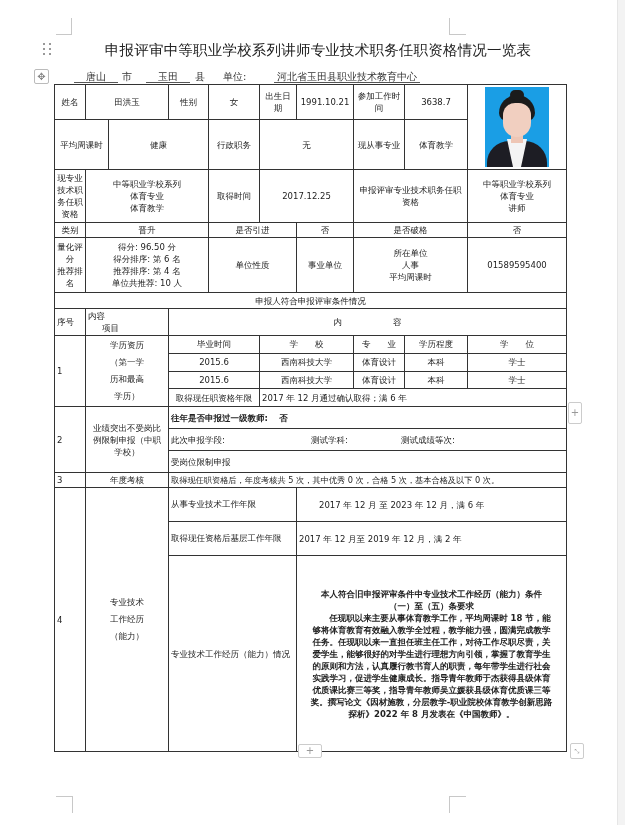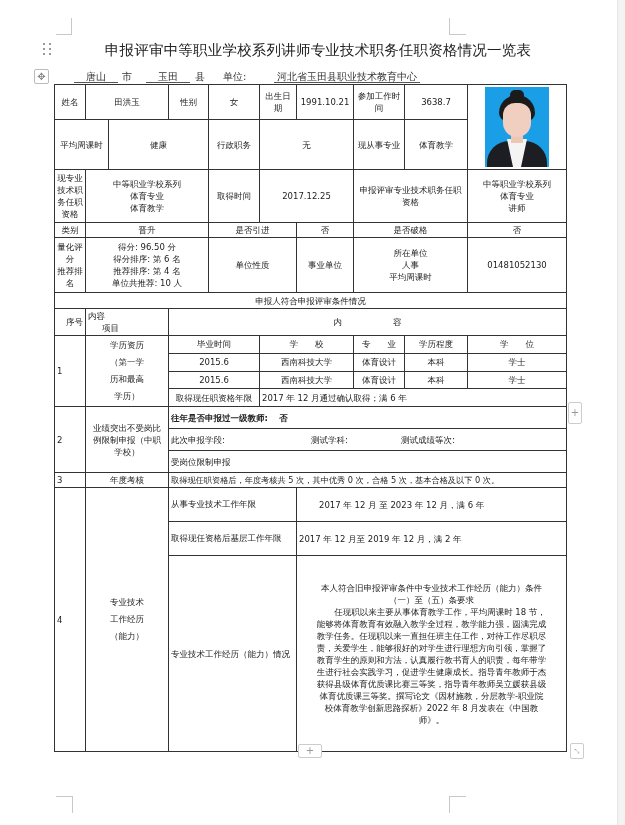--- a/index.html
+++ b/index.html
@@ -33,21 +33,21 @@
   .photo .bun { position:absolute; left:25px; top:3px; width:14px; height:10px; background:#1b1b1b; border-radius:7px; }
   .photo .face { position:absolute; left:18px; top:16px; width:28px; height:34px; background:#f1cfc0; border-radius:13px 13px 15px 15px; }
   .photo .neck { position:absolute; left:26px; top:46px; width:12px; height:10px; background:#eec6b5; }
   .photo .body { position:absolute; left:2px; top:54px; width:60px; height:30px; background:#1d1d24; border-radius:22px 22px 0 0; }
   .photo .shirt { position:absolute; left:22px; top:52px; width:20px; height:28px; background:#f4f4f4; clip-path: polygon(0 0,100% 0,70% 100%,30% 100%); }
 
   .plus-right { position:absolute; left:568px; top:402px; width:12px; height:20px; border:1px solid #ccc; border-radius:2px; font-size:10px; color:#999; text-align:center; line-height:20px; background:#fff; }
   .plus-bottom { position:absolute; left:298px; top:744px; width:22px; height:12px; border:1px solid #ccc; border-radius:2px; font-size:10px; color:#999; text-align:center; line-height:11px; background:#fff; }
   .resize-handle { position:absolute; left:570px; top:743px; width:12px; height:14px; border:1px solid #ccc; border-radius:2px; font-size:6px; color:#888; text-align:center; line-height:14px; background:#fff; }
   .scrollbar { position:absolute; left:617px; top:0; width:8px; height:825px; background:#f3f3f3; border-left:1px solid #e6e6e6; }
-  .para { text-align:left; line-height:16.5px; font-size:8.5px; padding:2px 19px !important; }
+  .para { text-align:left; line-height:16.5px; font-size:8.5px; padding:2px 13px !important;font-weight:bold; }
   .para p { margin:0; }
   .indent { text-indent:2em; }
 </style>
 </head>
 <body>
 
 <div class="scrollbar"></div>
 
 <div class="corner c-tl" style="left:56px;top:18px;border-right-width:1px;border-bottom-width:1px;"></div>
 <div class="corner" style="left:449px;top:18px;border-left-width:1px;border-bottom-width:1px;"></div>
@@ -158,29 +158,29 @@
       <div>推荐排序: 第 4 名</div>
       <div>单位共推荐: 10 人</div>
     </td>
     <td colspan="2">单位性质</td>
     <td colspan="1">事业单位</td>
     <td colspan="2">
       <div>所在单位</div>
       <div>人事</div>
       <div>平均周课时</div>
     </td>
-    <td>01481052130</td>
+    <td>01589595400</td>
   </tr>
 
   <tr style="height:16px">
     <td colspan="10">申报人符合申报评审条件情况</td>
   </tr>
 
   <tr style="height:26px">
-    <td style="text-align:right">序号</td>
+    <td style="text-align:left">序号</td>
     <td colspan="2" style="text-align:left">
       <div>内容</div>
       <div style="padding-left:14px">项目</div>
     </td>
     <td colspan="7">内　　　　　　容</td>
   </tr>
 
   <tr style="height:14px">
     <td rowspan="4" class="left">1</td>
     <td rowspan="4" colspan="2" style="line-height:17px">

